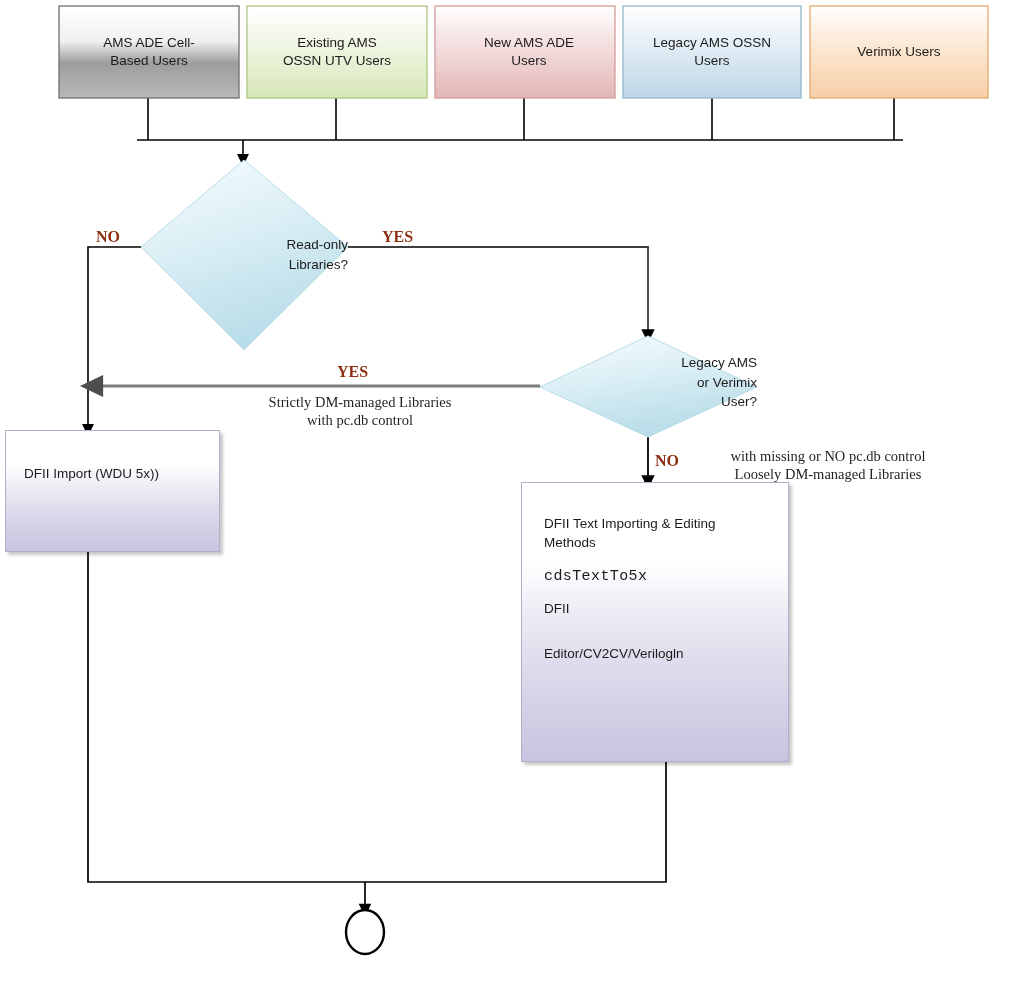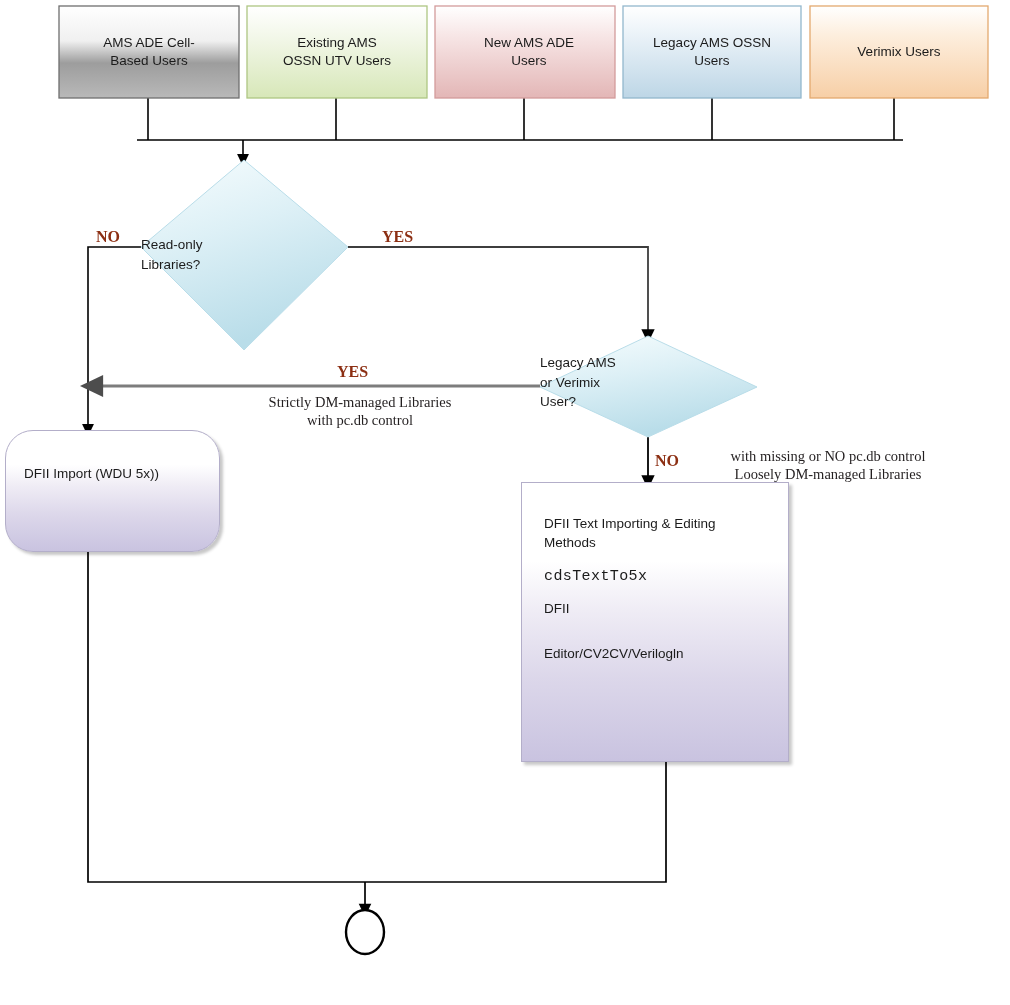--- a/index.html
+++ b/index.html
@@ -48,21 +48,21 @@
   
   .diamond-wrap {
     position: absolute;
   }
   .diamond-wrap .dlabel {
     position: absolute;
     left: 0; top: 0;
     width: 100%;
     height: 100%;
     display: flex;
-    align-items: flex-start;
+    align-items: flex-end;
     justify-content: center;
     flex-direction: column;
     text-align: center;
     font-size: 13.5px;
     color: #1b1b1b;
     line-height: 1.45;
   }
 
   
   .procbox {
@@ -231,21 +231,21 @@
   </div>
 
   <div class="diamond-wrap" style="left:540px; top:336px; width:217px; height:101px;">
     <div class="dlabel" style="margin-top:-4px;">
       <span>Legacy AMS</span>
       <span>or Verimix</span>
       <span>User?</span>
     </div>
   </div>
 
-  <div class="procbox" id="proc-dfii-import" style="left:5px; top:430px; width:215px; height:122px;border-radius:28px;">
+  <div class="procbox" id="proc-dfii-import" style="left:5px; top:430px; width:215px; height:122px;">
     <span>DFII Import (WDU 5x))</span>
   </div>
 
   <div class="procbox" id="proc-dfii-text" style="left:521px; top:482px; width:268px; height:280px;">
     <div class="line">
       <span>DFII Text Importing &amp; Editing</span><br>
       <span>Methods</span>
     </div>
     <div class="line mono">cdsTextTo5x</div>
     <div class="line">DFII</div>

